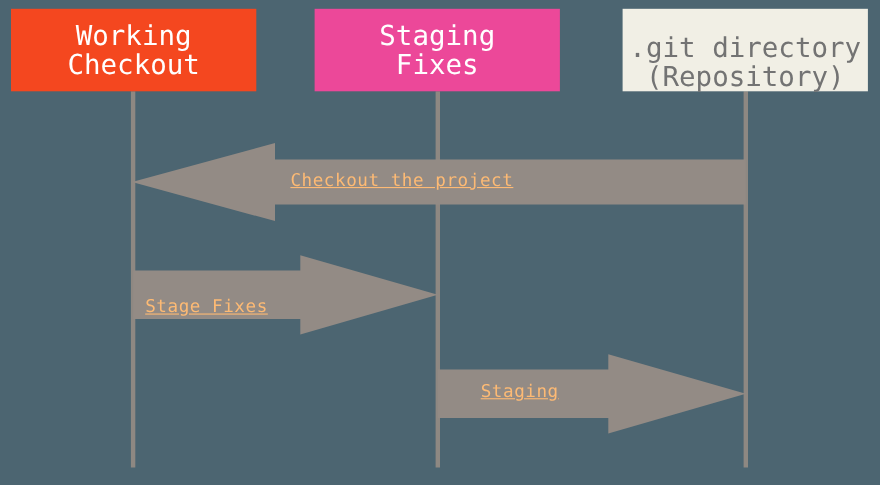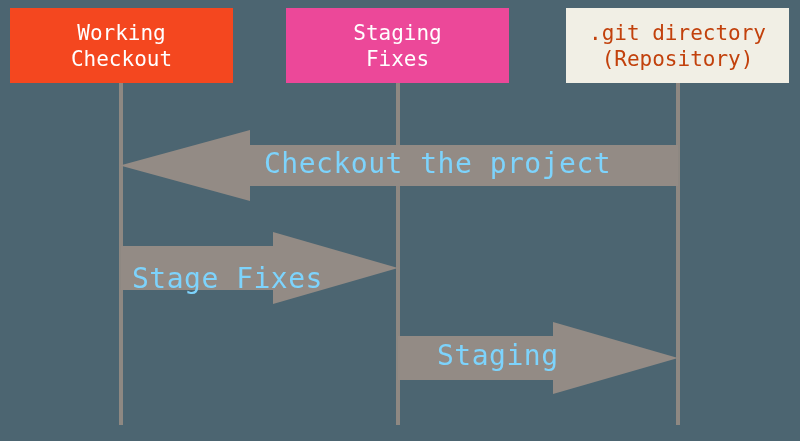--- a/index.html
+++ b/index.html
@@ -29,21 +29,21 @@
   .node-box {
     position: absolute;
     width: 223px;
     height: 75px;
     display: flex;
     flex-direction: column;
     align-items: center;
     justify-content: center;
     box-sizing: border-box;
     font-family: "DejaVu Sans Mono", monospace;
-    font-size: 21px;
+    font-size: 25px;
     line-height: 26px;
     letter-spacing: 0px;
     white-space: pre;
     text-align: center;
   }
   .node-line {
     display: block;
     white-space: pre;
   }
   #node-working-directory {
@@ -55,30 +55,32 @@
   #node-staging-area {
     left: 286px;
     top: 8px;
     background: #ec4899;
     color: #ffffff;
   }
   #node-git-directory {
     left: 566px;
     top: 8px;
     background: #f1efe5;
-    color: #c2410c;
+    color: #737373;
+    justify-content: flex-end;
   }
   .arrow-label {
     position: absolute;
     font-family: "DejaVu Sans Mono", monospace;
-    font-size: 28px;
+    font-size: 16px;
     line-height: 22px;
-    color: #7dd3fc;
+    color: #fdba74;
     white-space: pre;
     letter-spacing: 0.5px;
+    text-decoration: underline;
   }
   #label-checkout {
     left: 264px;
     top: 153px;
   }
   #label-stage-fixes {
     left: 132px;
     top: 268px;
   }
   #label-commit {

